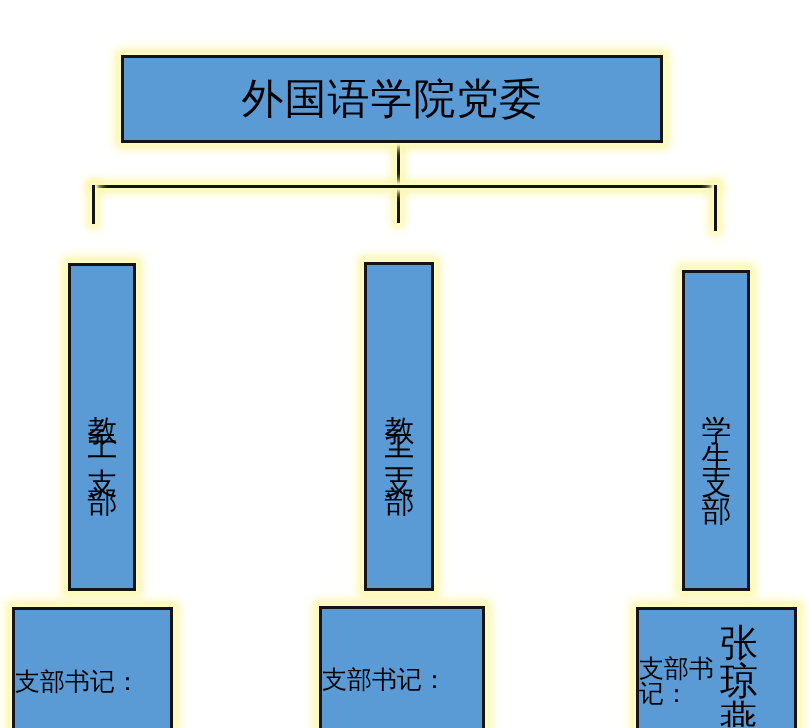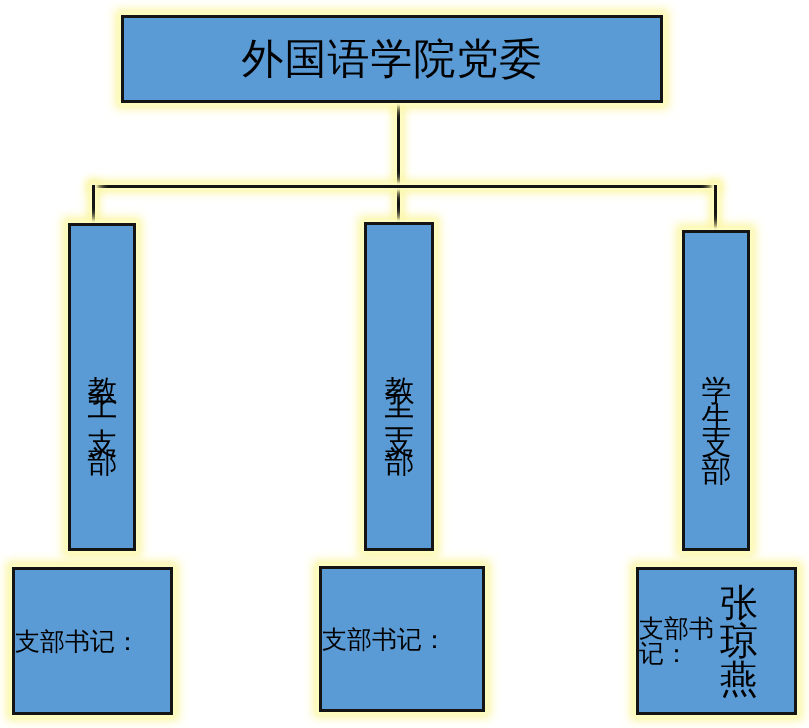--- a/index.html
+++ b/index.html
@@ -18,20 +18,21 @@
   }
   .node {
     position: absolute;
     box-sizing: border-box;
     background: var(--fill, #5b9bd5);
     border: 3px solid var(--border, #141414);
     box-shadow: 0 0 3px 2px #fffdc4, 0 0 9px 6px #fbf6a6;
     display: flex;
     align-items: center;
     justify-content: center;
+    margin-top: 40px;
   }
   .line {
     position: absolute;
     background: var(--border, #141414);
     box-shadow: 0 0 3px 2px #fffdc4, 0 0 8px 5px #fbf6a6;
   }
   .root-box {
     left: 121px; top: 15px;
     width: 542px; height: 88px;
     font-size: 42px;

